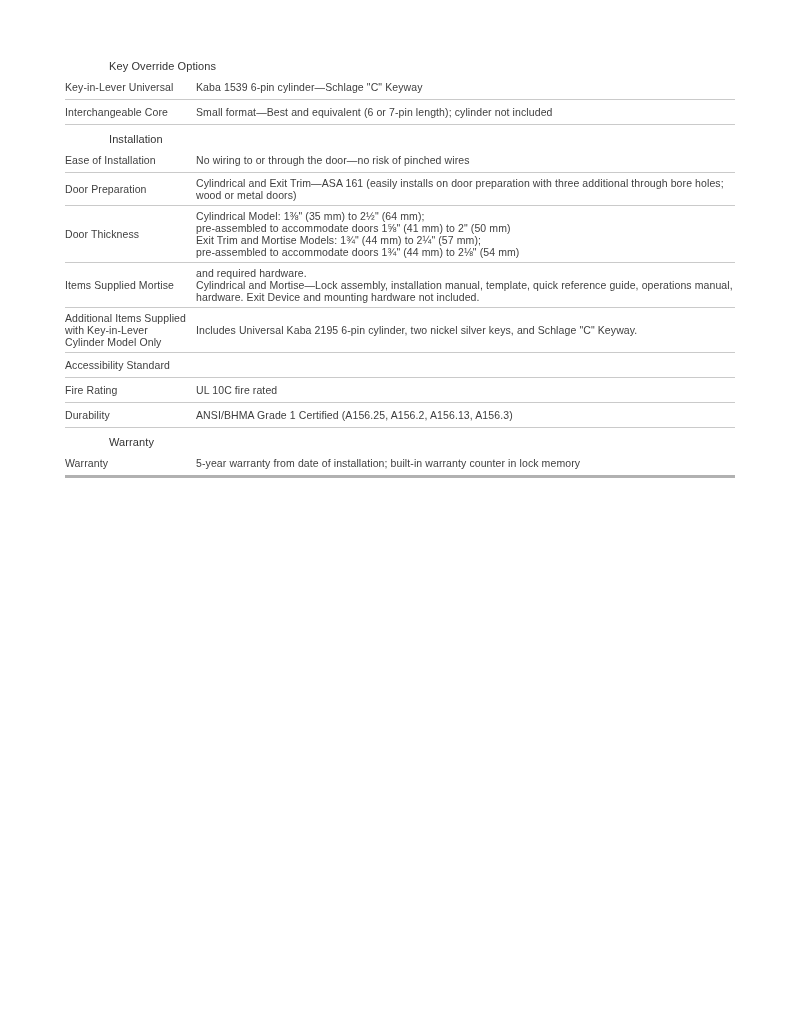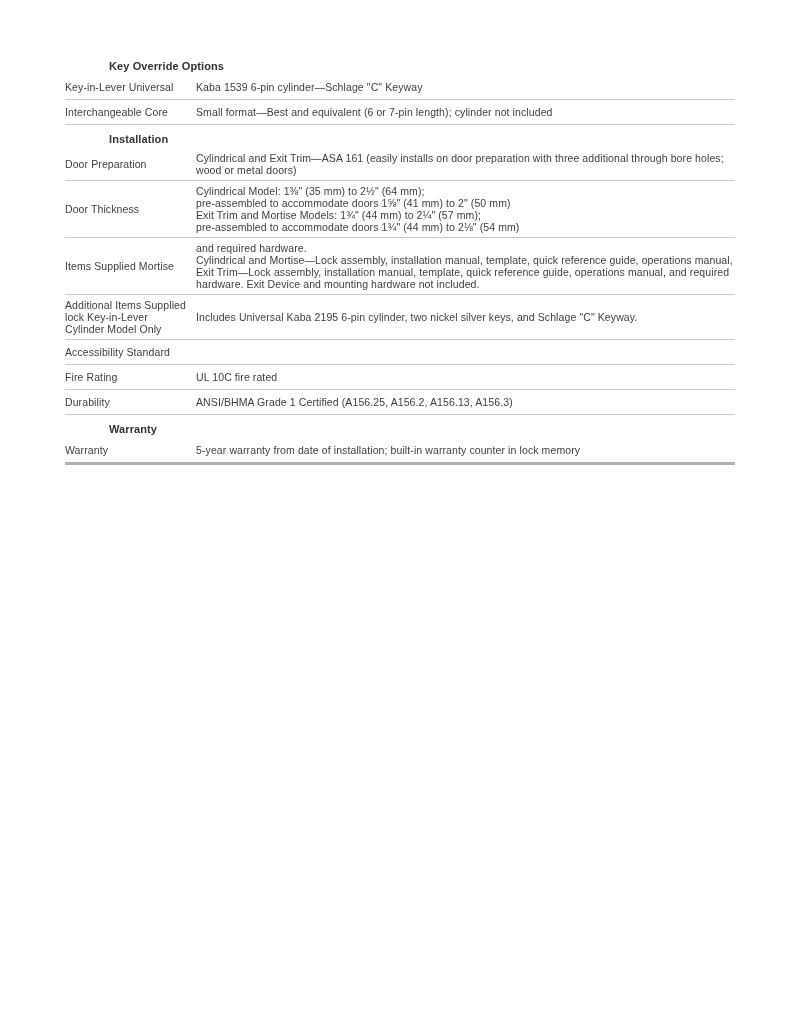--- a/index.html
+++ b/index.html
@@ -13,21 +13,21 @@
     font-family: "Liberation Sans", sans-serif;
     color: #3e3e3e;
     -webkit-font-smoothing: antialiased;
   }
   #doc {
     padding: 60px 59px 0 65px;
   }
   .section-heading {
     font-size: 11px;
     line-height: 12px;
-    font-weight: bold;
+    font-weight: normal;
     color: #333333;
     margin: 8px 0 3px 0;
     letter-spacing: 0.1px;
     padding-left: 44px;
   }
   .spec-section:first-child .section-heading {
     margin-top: 0;
   }
   .spec-row {
     display: flex;
@@ -73,20 +73,28 @@
         <div class="spec-label">
           <div class="line">Interchangeable Core</div>
         </div>
         <div class="spec-value">
           <div class="line">Small format—Best and equivalent (6 or 7-pin length); cylinder not included</div>
         </div>
       </div>
     </section>
     <section class="spec-section">
       <h2 class="section-heading">Installation</h2>
+      <div class="spec-row">
+        <div class="spec-label">
+          <div class="line">Ease of Installation</div>
+        </div>
+        <div class="spec-value">
+          <div class="line">No wiring to or through the door—no risk of pinched wires</div>
+        </div>
+      </div>
       <div class="spec-row multi">
         <div class="spec-label">
           <div class="line">Door Preparation</div>
         </div>
         <div class="spec-value">
           <div class="line">Cylindrical and Exit Trim—ASA 161 (easily installs on door preparation with three additional through bore holes;</div>
           <div class="line">wood or metal doors)</div>
         </div>
       </div>
       <div class="spec-row multi">
@@ -100,28 +108,27 @@
           <div class="line">pre-assembled to accommodate doors 1¾" (44 mm) to 2⅛" (54 mm)</div>
         </div>
       </div>
       <div class="spec-row multi">
         <div class="spec-label">
           <div class="line">Items Supplied Mortise</div>
         </div>
         <div class="spec-value">
           <div class="line">and required hardware.</div>
           <div class="line">Cylindrical and Mortise—Lock assembly, installation manual, template, quick reference guide, operations manual,</div>
-          <div class="line">Exit Trim—Lock assembly, installation manual, template, quick reference guide, operations manual, and required</div>
           <div class="line">hardware. Exit Device and mounting hardware not included.</div>
         </div>
       </div>
       <div class="spec-row multi">
         <div class="spec-label">
           <div class="line">Additional Items Supplied</div>
-          <div class="line">lock Key-in-Lever</div>
+          <div class="line">with Key-in-Lever</div>
           <div class="line">Cylinder Model Only</div>
         </div>
         <div class="spec-value">
           <div class="line">Includes Universal Kaba 2195 6-pin cylinder, two nickel silver keys, and Schlage "C" Keyway.</div>
         </div>
       </div>
       <div class="spec-row">
         <div class="spec-label">
           <div class="line">Accessibility Standard</div>
         </div>

